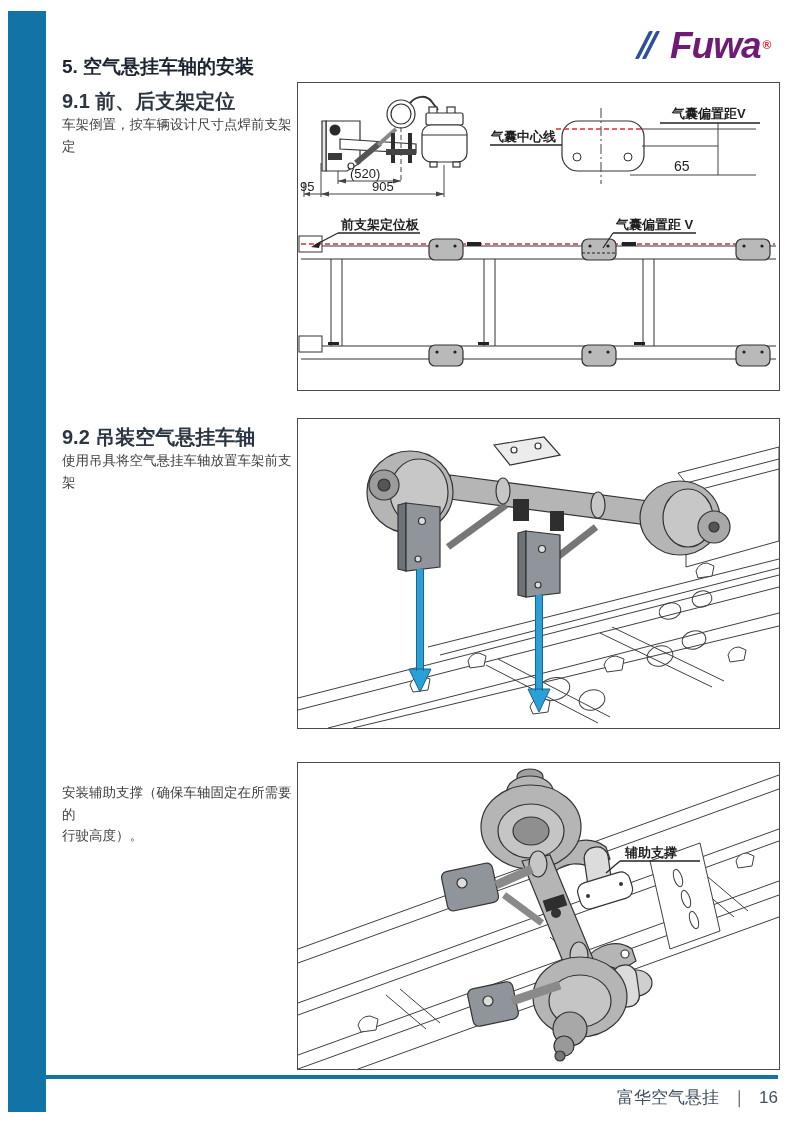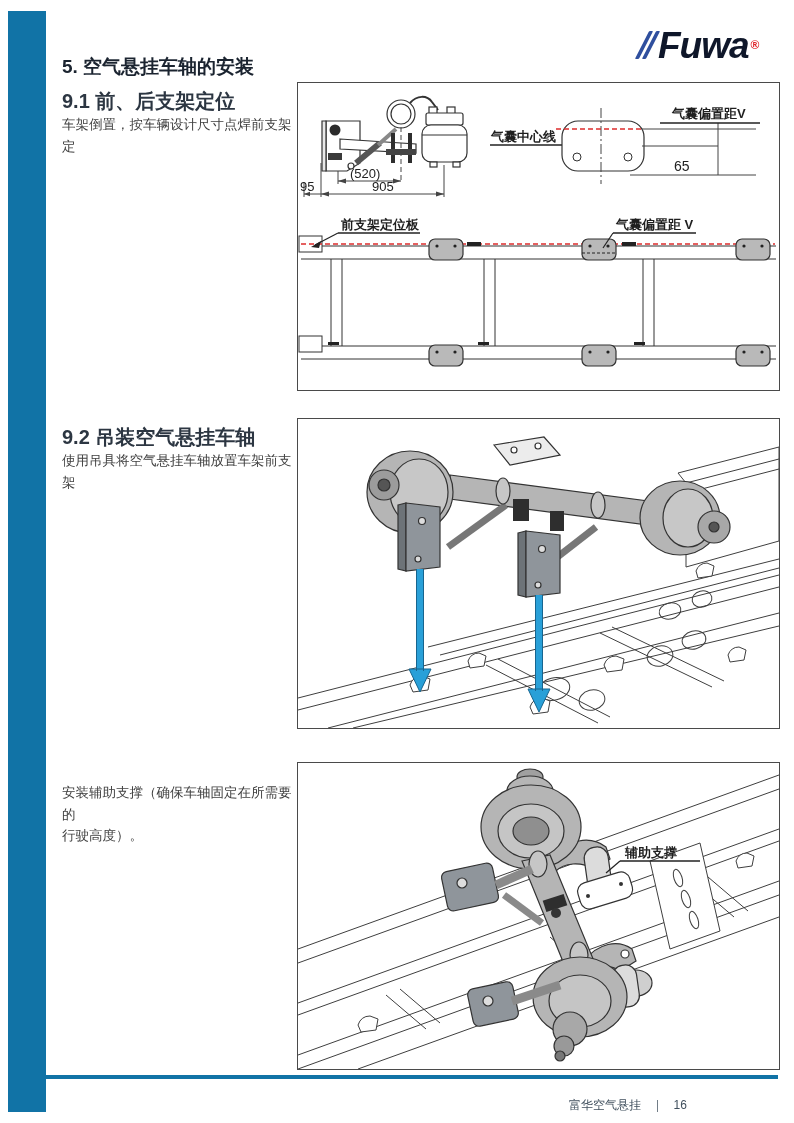--- a/index.html
+++ b/index.html
@@ -7,35 +7,35 @@
     width:794px;height:1123px;position:relative;background:#ffffff;
     font-family:"Liberation Sans","DejaVu Sans",sans-serif;
     color:#39424e;overflow:hidden;
   }
   .abs{position:absolute;}
   
   #accent-bar{left:8px;top:11px;width:38px;height:1101px;background:#1173a6;}
   
   #logo{left:642px;top:24px;width:145px;height:42px;display:flex;align-items:center;}
   .logo-slash{width:4px;height:28px;background:#2f4f9e;transform:skewX(-27deg);margin-right:3px;border-radius:1px;}
-  #logo-word{color:#0f172a;font-size:37px;font-weight:bold;font-style:italic;letter-spacing:-1px;line-height:1;margin-left:2px;}
+  #logo-word{color:#701a75;font-size:37px;font-weight:bold;font-style:italic;letter-spacing:-1px;line-height:1;margin-left:14px;}
   #logo-reg{color:#e02128;font-size:12px;font-weight:bold;vertical-align:18px;font-style:normal;margin-left:2px;}
   
   #page-title{left:62px;top:54px;font-size:19px;font-weight:bold;color:#1b2430;}
   .subheading{left:62px;font-size:20px;font-weight:bold;color:#2c3642;}
   .bodytext{left:62px;width:235px;font-size:13.5px;line-height:21.5px;color:#404040;}
   
   .figbox{border:1px solid #4a4a4a;background:#fff;}
   #fig1{left:297px;top:82px;width:481px;height:307px;}
   #fig2{left:297px;top:418px;width:481px;height:309px;}
   #fig3{left:297px;top:762px;width:481px;height:306px;}
   .figbox svg{display:block;}
   
   #footer-line{left:8px;top:1075px;width:770px;height:4px;background:#1173a6;}
-  #footer-text{left:478px;top:1086px;width:300px;text-align:center;font-size:12px;color:#41505e;margin-top:11px;}
+  #footer-text{left:478px;top:1086px;width:300px;text-align:right;font-size:17px;color:#41505e;}
   #footer-text .sep{margin:0 7px;color:#41505e;}
   svg text{font-family:"Liberation Sans","DejaVu Sans",sans-serif;}
   .dimtxt{font-size:13px;fill:#222;}
   .cjklabel{font-size:13px;font-weight:bold;fill:#1f1f1f;}
 </style>
 </head>
 <body>
 
 <div class="abs" id="accent-bar"></div>
 

